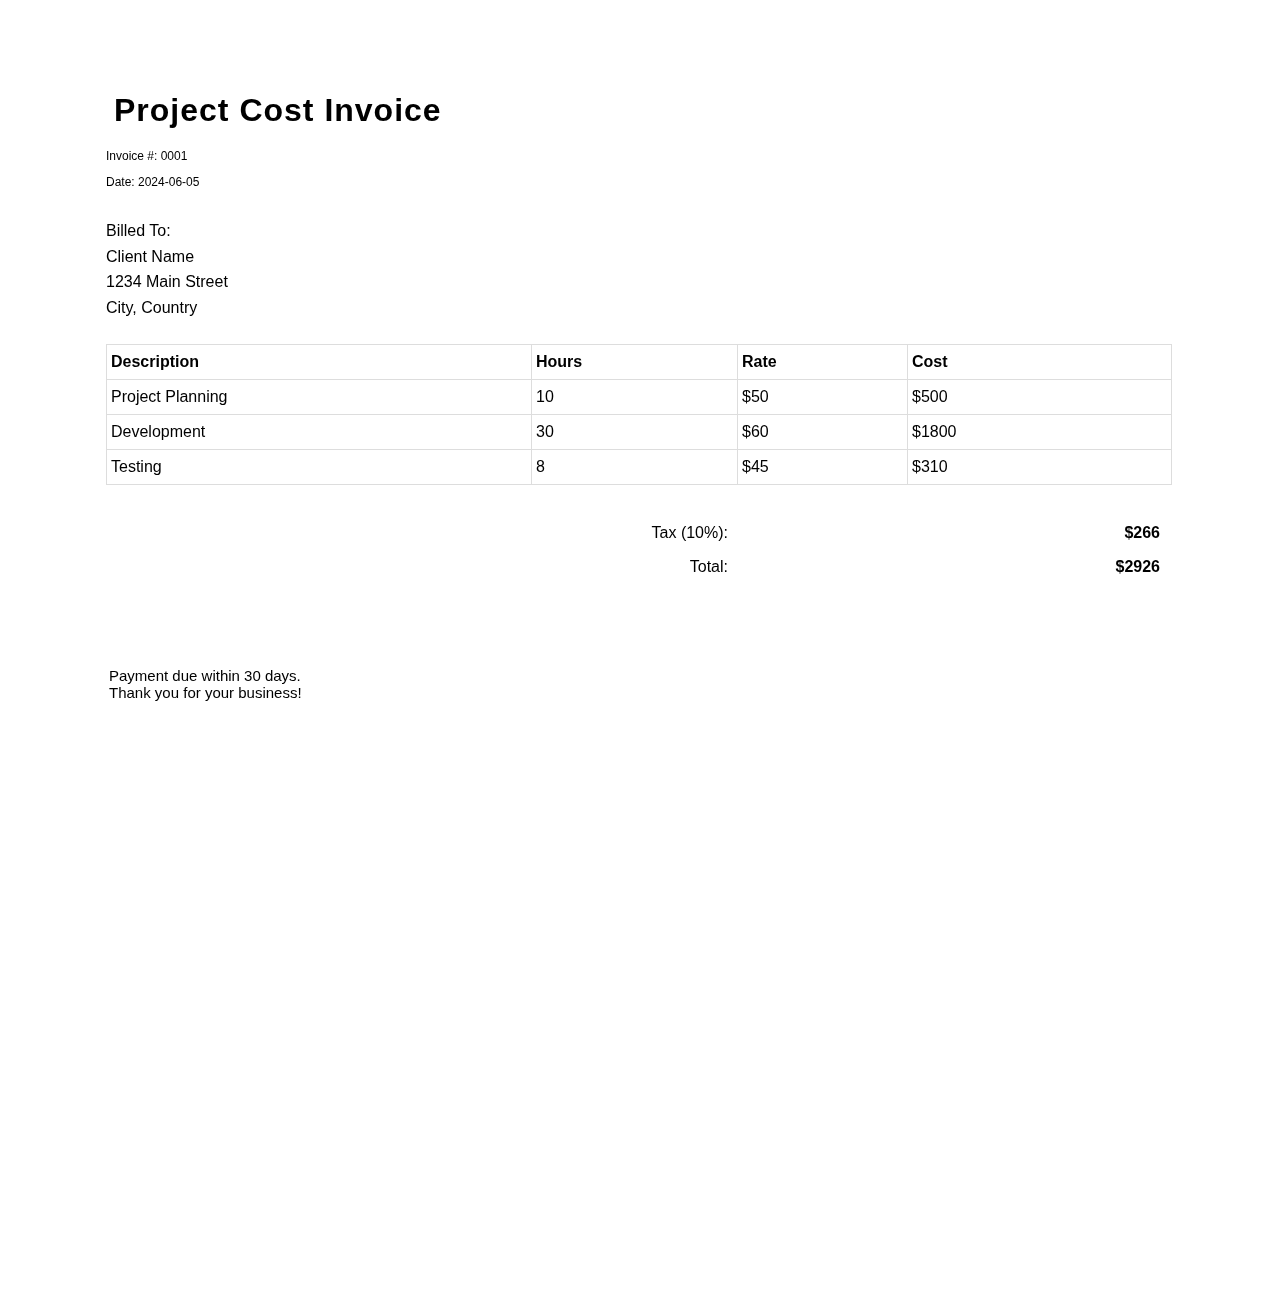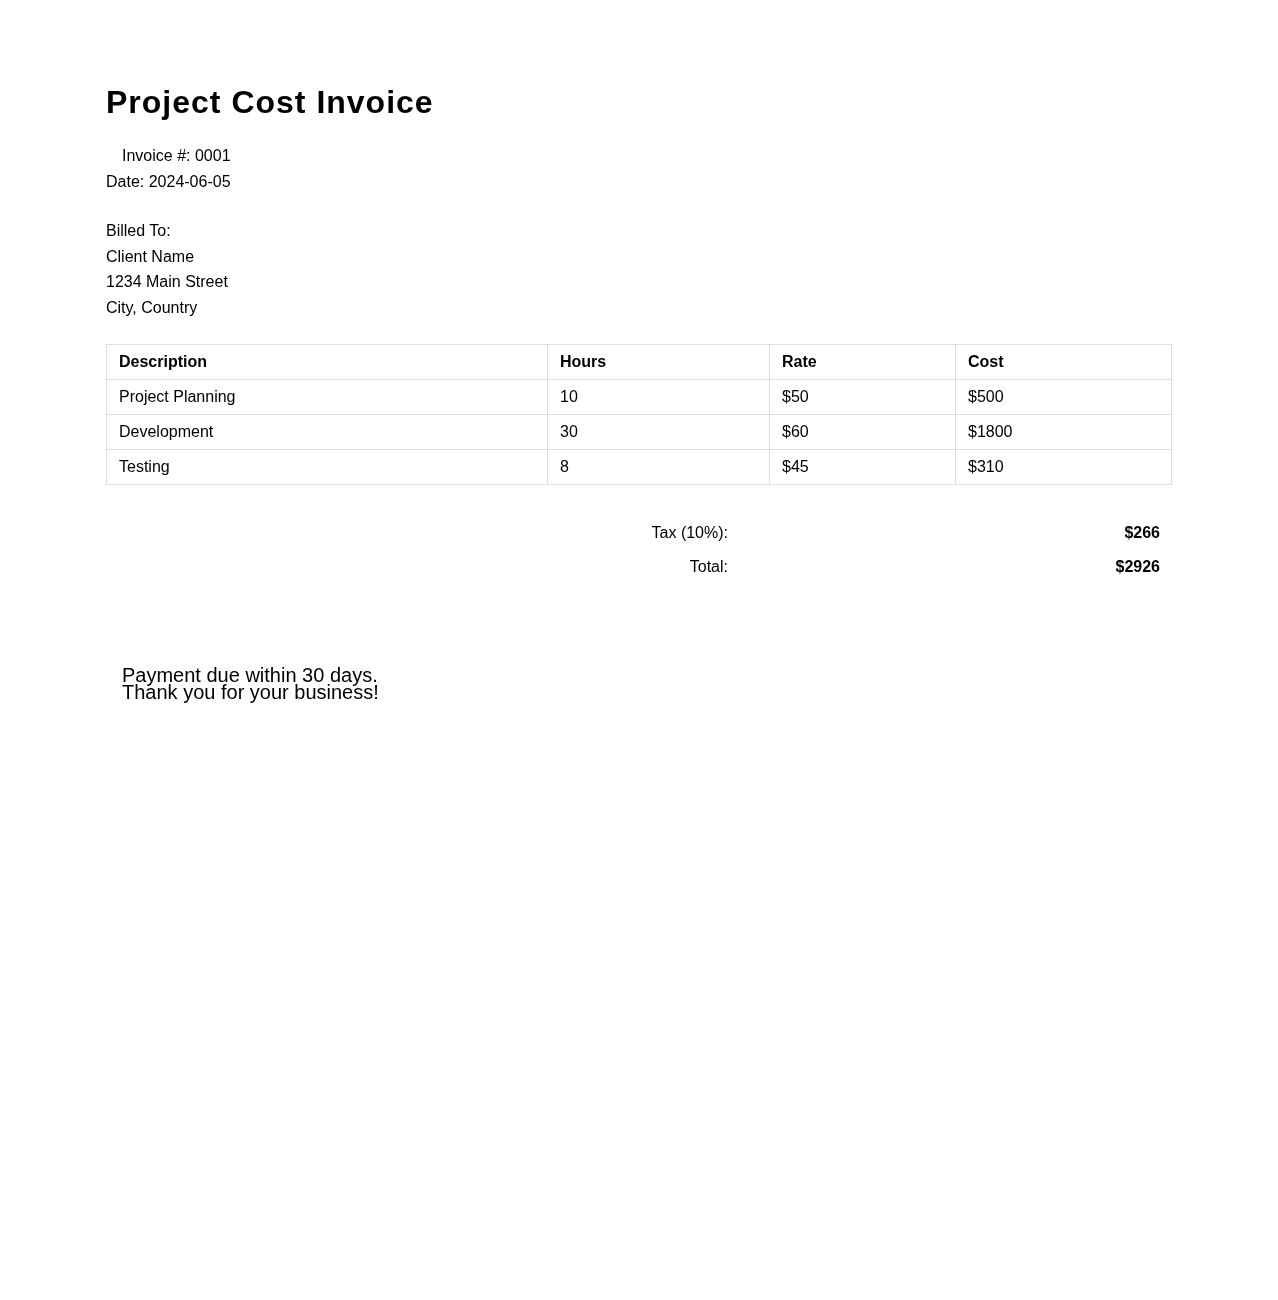--- a/index.html
+++ b/index.html
@@ -4,46 +4,46 @@
   <style>
     html, body { margin: 0; padding: 0; background: #ffffff; }
     body {
       width: 1278px; height: 1300px;
       font-family: "Liberation Sans", sans-serif;
       color: #000;
       position: relative;
     }
     .page { position: absolute; left: 106px; top: 0; width: 1066px; }
     h1 {
-      margin: 0; position: absolute; top: 82px; left: 0;
+      margin: 8px; position: absolute; top: 82px; left: 0;
       font-size: 32px; font-weight: bold; letter-spacing: 1px;
       line-height: 40px; white-space: nowrap;
     }
-    .meta { position: absolute; top: 143px; left: 0; font-size: 16px; line-height: 26px; text-align: right; }
+    .meta { position: absolute; top: 143px; left: 0; font-size: 12px; line-height: 26px; }
     .billed { position: absolute; top: 218px; left: 0; font-size: 16px; line-height: 25.5px; }
     .line { display: block; white-space: nowrap; }
     table.items {
       position: absolute; top: 344px; left: 0;
       width: 1066px; border-collapse: collapse; font-size: 16px;
     }
     table.items th, table.items td {
       border: 1px solid #dddddd; text-align: left;
-      padding: 0 12px; height: 34px; vertical-align: middle;
+      padding: 0 4px; height: 34px; vertical-align: middle;
     }
     table.items th { font-weight: bold; }
     .col-desc { width: 416px; }
     .col-hours { width: 197px; }
     .col-rate { width: 161px; }
     .totals {
       position: absolute; top: 516px; left: 0; width: 1066px; font-size: 16px;
     }
     .totals-row { position: relative; height: 34px; }
     .totals-label { position: absolute; right: 444px; top: 0; line-height: 34px; white-space: nowrap; }
     .totals-value { position: absolute; right: 12px; top: 0; line-height: 34px; font-weight: bold; white-space: nowrap; }
-    .footer { position: absolute; top: 667px; left: 16px; font-size: 20px; line-height: 17px; }
+    .footer { position: absolute; top: 667px; left: 3px; font-size: 15px; line-height: 17px; }
   </style>
 </head>
 <body>
 
 <div class="page">
   <h1>Project Cost Invoice</h1>
 
   <div class="meta">
     <span class="line">Invoice #: 0001</span>
     <span class="line">Date: 2024-06-05</span>

